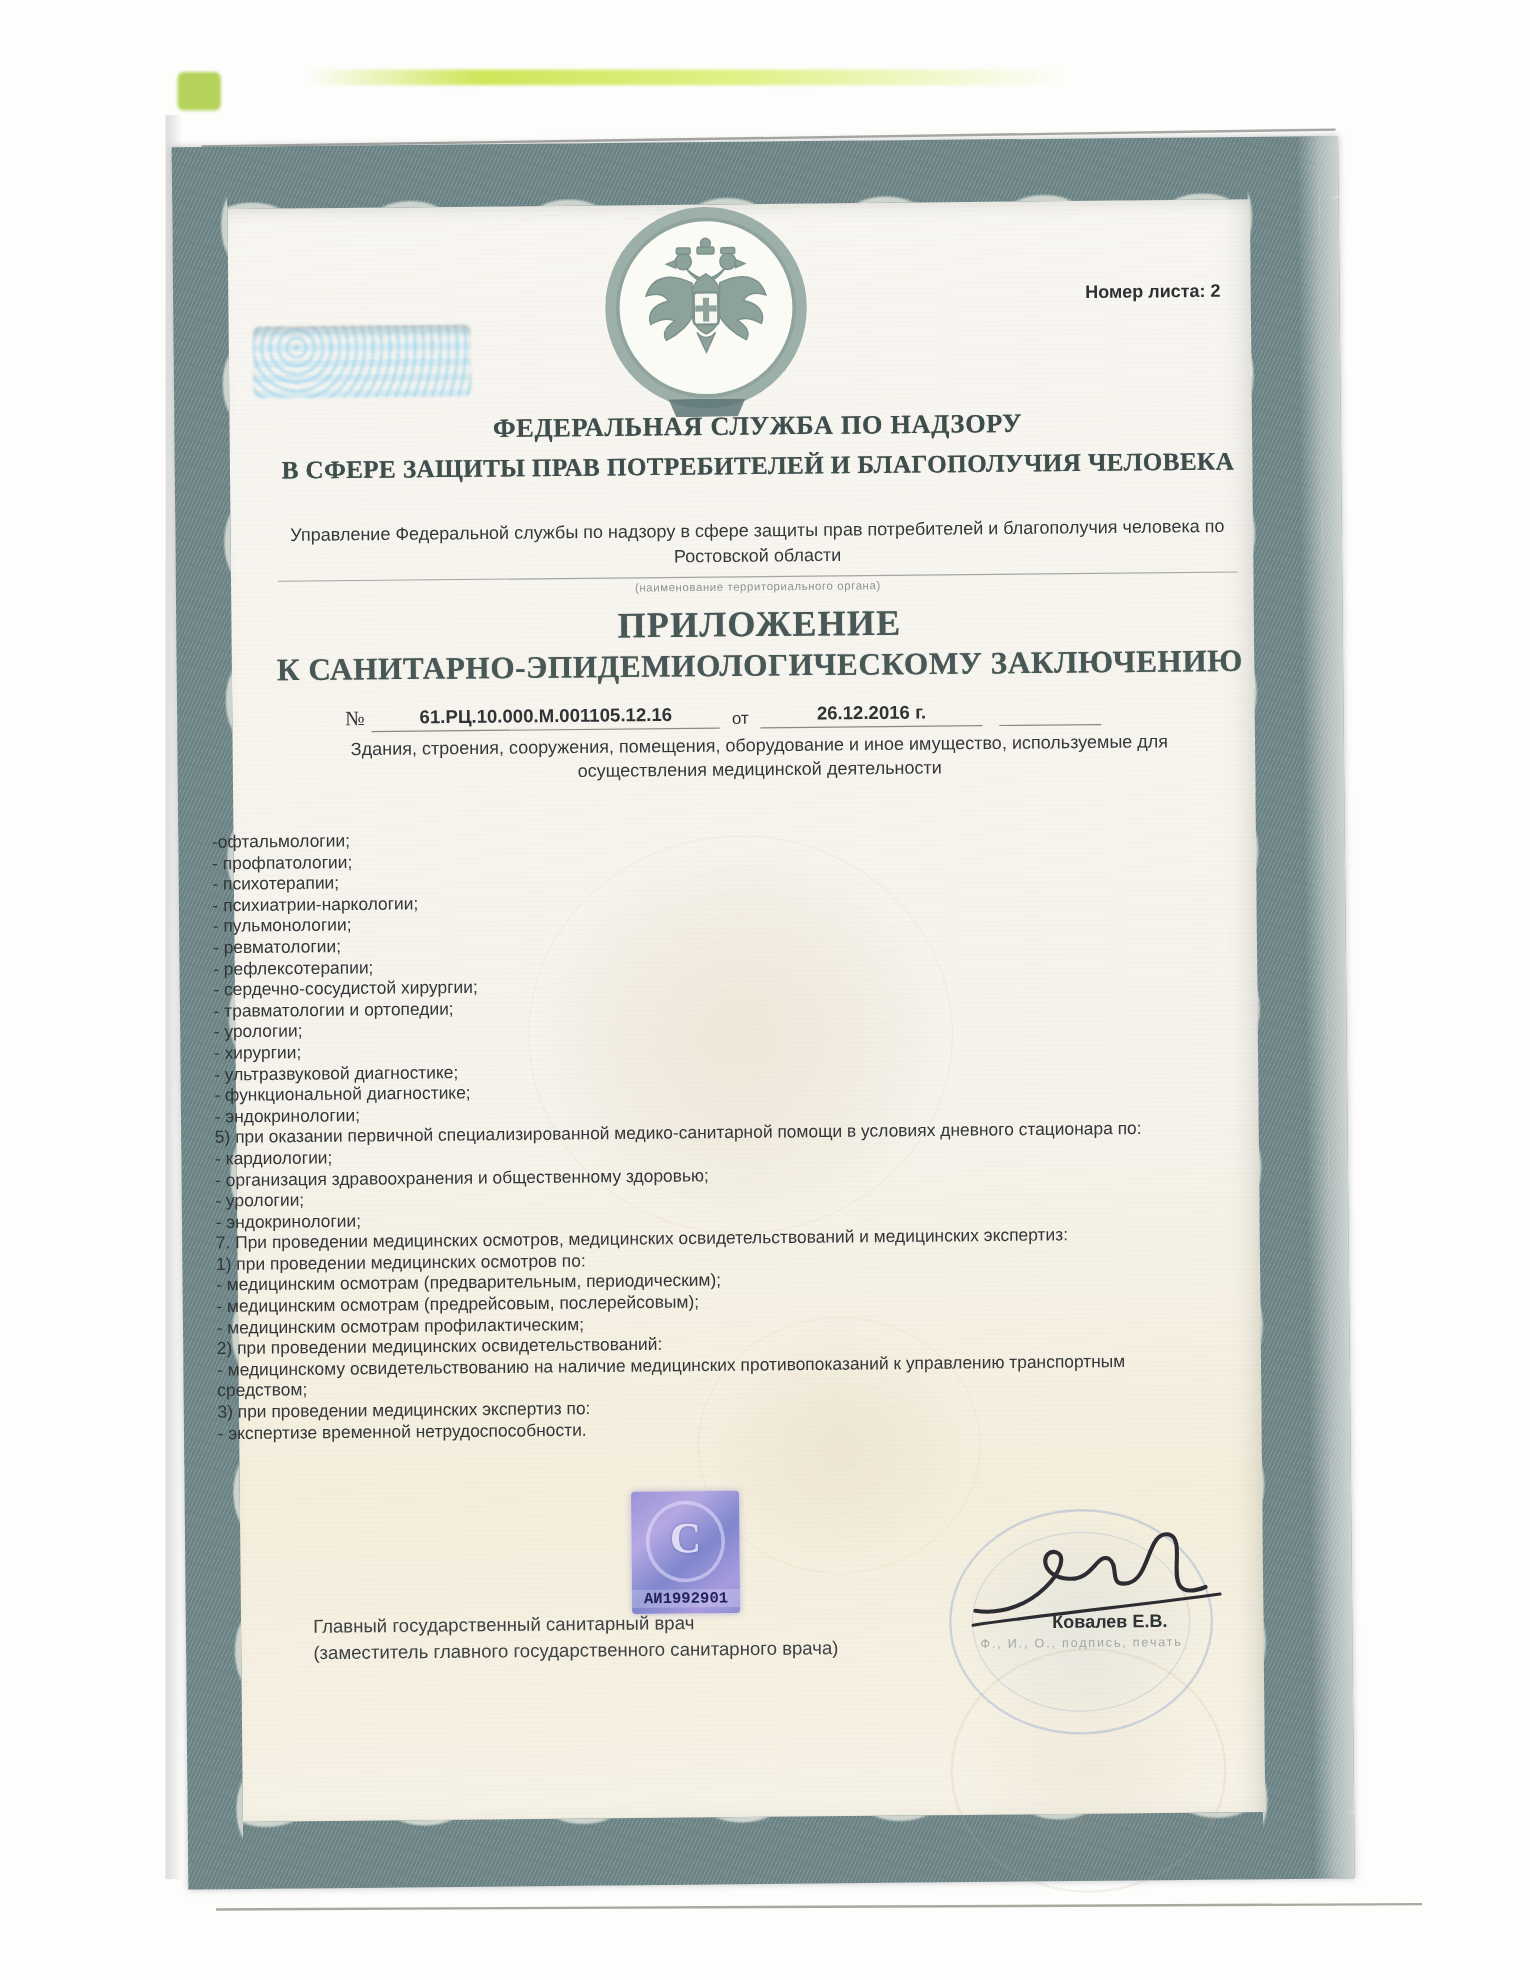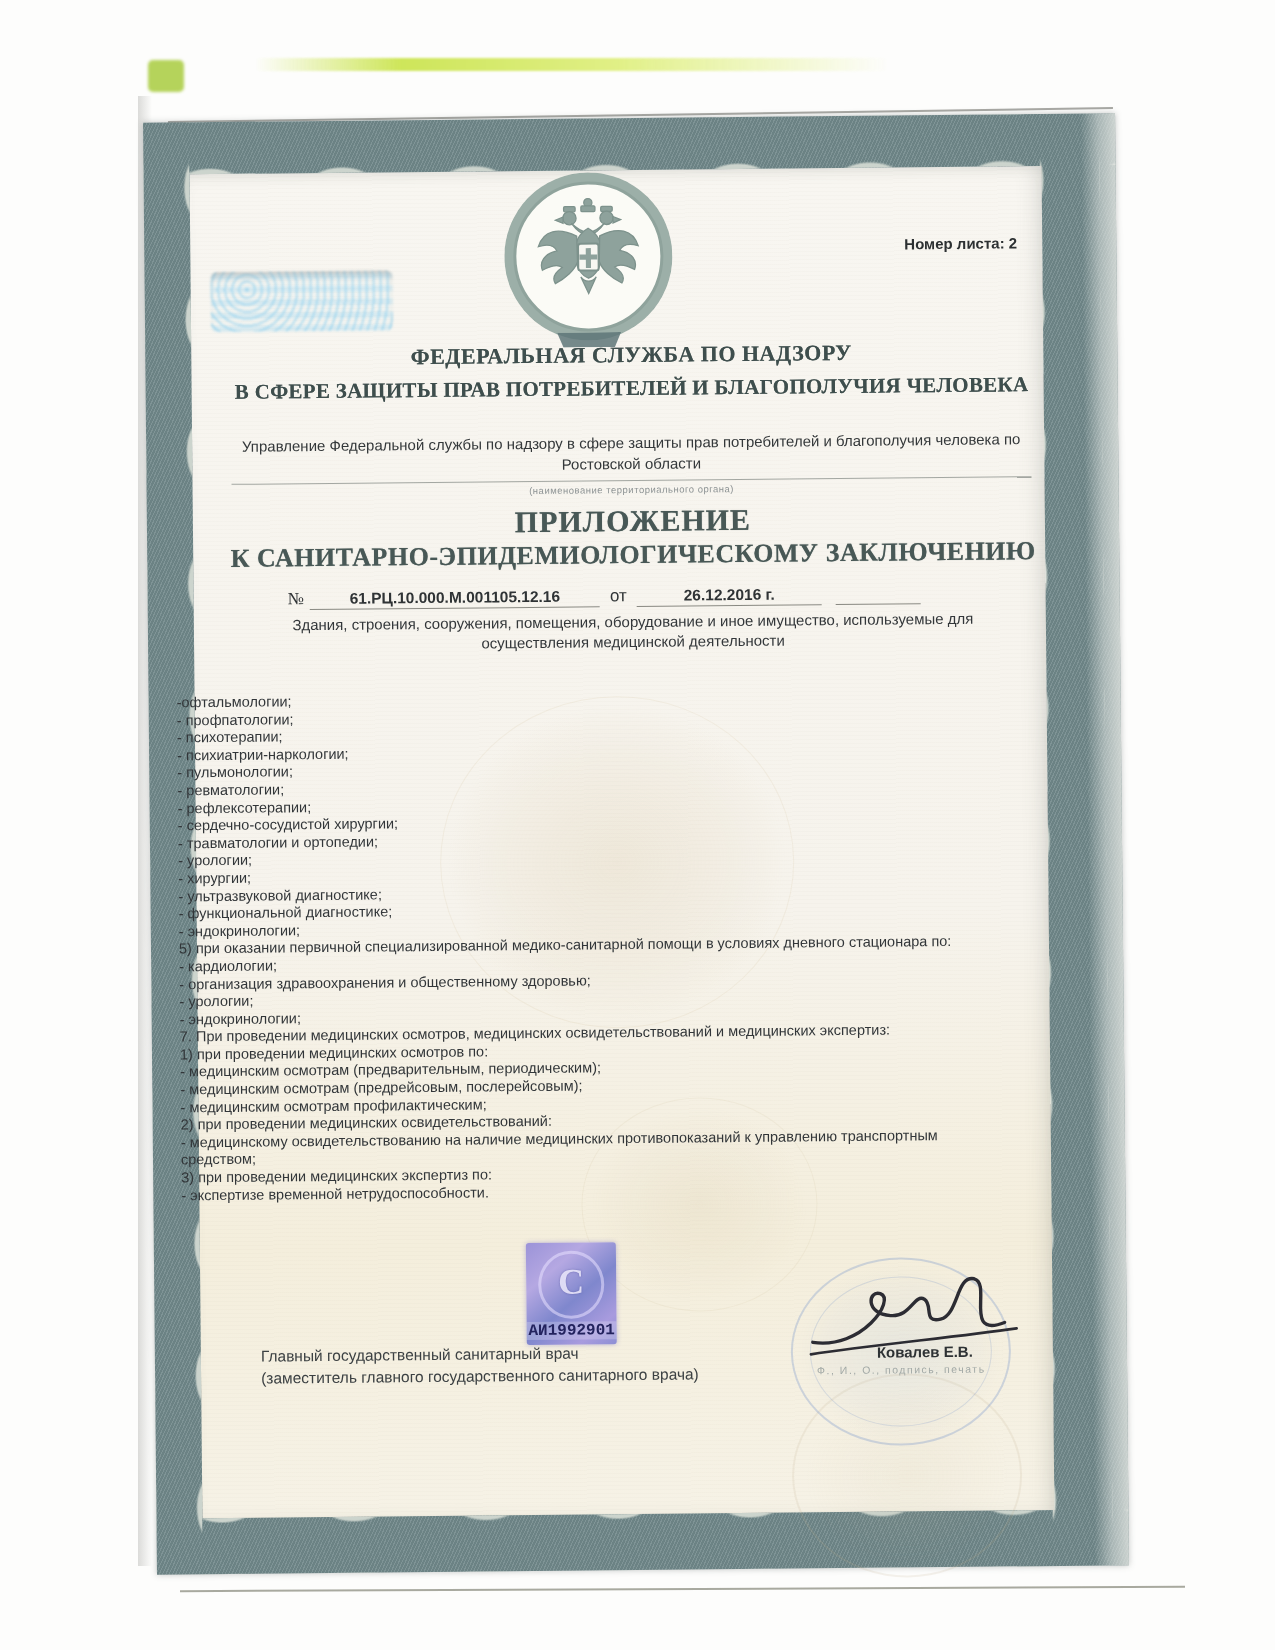--- a/index.html
+++ b/index.html
@@ -114,40 +114,40 @@
 
   .number-row { left:140px; top:468px; width:700px; display:flex; align-items:flex-end;
     font-size:16px; color:#2f3335; }
   .number-row .lbl { font-family:"Liberation Serif", serif; font-size:17px; padding:0 6px 1px 0; }
   .number-row .fill { border-bottom:1px solid #8a8a83; text-align:center; padding-bottom:1px;
     font-weight:700; font-size:15.5px; }
   .fill-number { width:290px; }
   .fill-date { width:185px; }
   .fill-tail { width:85px; }
   .number-row .gap { width:14px; }
-  .number-row .ot { padding:0 10px 1px 10px; font-size:17px; }
+  .number-row .ot { padding:0 10px 1px 10px; font-size:14px; }
 
   .subject { left:95px; top:494px; width:780px; text-align:center;
     font-size:15px; line-height:20px; color:#33373a; }
 
   .body-list { left:28px; top:572px; width:816px;
     font-size:14.5px; line-height:17.6px; color:#323639; }
   .body-line { white-space:normal; }
 
   
   .hologram { left:372px; top:1124px; width:90px; height:102px; border-radius:3px;
     background:linear-gradient(140deg, #9b93d8 0%, #b5a8e2 28%, #7f87cd 55%, #a89bde 82%, #8d8fd4 100%);
     box-shadow:0 0 5px rgba(120,112,200,.45); }
   .hologram::before { content:""; position:absolute; left:12px; right:12px; top:8px; height:62px;
     border:3px solid rgba(232,224,255,.55); border-radius:50%; }
   .hologram-c { position:absolute; left:0; right:0; top:18px; text-align:center;
     font-family:"Liberation Serif", serif; font-weight:700; font-size:36px; color:rgba(242,238,255,.85);
     text-shadow:0 0 2px rgba(60,60,140,.5); }
   .hologram-code { position:absolute; left:0; right:0; bottom:5px; text-align:center;
-    font-family:"Liberation Mono", monospace; font-size:16px; font-weight:700; color:#23235e;
+    font-family:"Liberation Mono", monospace; font-size:13px; font-weight:700; color:#23235e;
     background:rgba(255,255,255,.22); }
 
   .seal { left:636px; top:1142px; width:216px; height:184px; border-radius:50%;
     border:2px solid rgba(108,142,202,.30);
     background:radial-gradient(closest-side, rgba(120,155,210,.10), rgba(120,155,210,.04) 70%, rgba(120,155,210,0) 96%); }
   .seal::before { content:""; position:absolute; inset:17px; border-radius:50%;
     border:1.5px solid rgba(108,142,202,.22); }
 
   .signature-svg { left:652px; top:1150px; width:215px; height:100px; }
 

